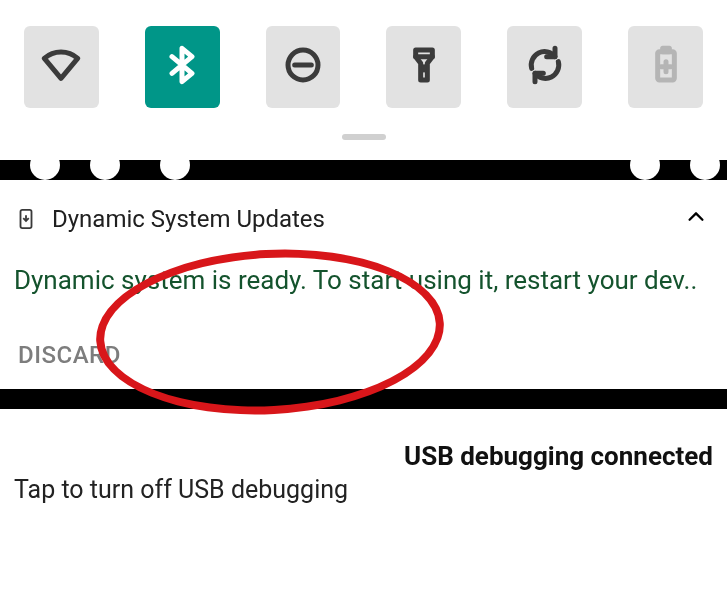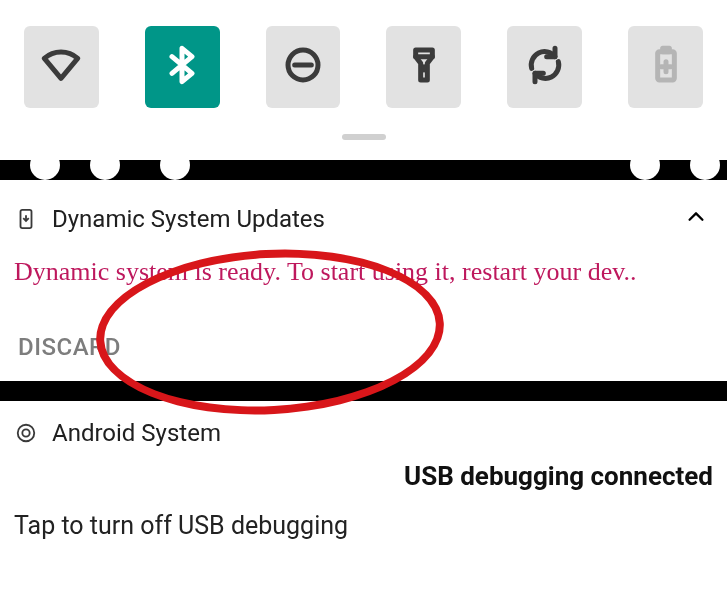--- a/index.html
+++ b/index.html
@@ -18,26 +18,26 @@
   .thick-sep .blob { position:absolute; top:-10px; width:30px; height:30px; background:#fff; border-radius:50%; }
 
   .notif { padding: 22px 14px 20px; }
   .notif-header { display: flex; align-items: center; gap: 14px; text-align: right; }
   .appicon { width: 24px; height: 24px; display: inline-flex; align-items: center; justify-content: center; }
   .appicon svg { width: 22px; height: 22px; }
   .appname { font-size: 24px; color: #202020; }
   .expand-btn { margin-left: auto; width: 34px; height: 34px; display:flex; align-items:center; justify-content:center; cursor:pointer; }
   .expand-btn svg { width: 22px; height: 22px; stroke:#000; fill:none; stroke-width:2.5; stroke-linecap:round; stroke-linejoin:round; }
 
-  .notif-body { margin-top: 20px; font-size: 26px; line-height: 1.25; color: #be185d; padding: 0 0 0 0; white-space: nowrap; overflow: hidden; text-overflow: clip; font-family: Liberation Serif, serif; }
+  .notif-body { margin-top: 28px; font-size: 26px; line-height: 1.25; color: #14532d; padding: 0 0 0 0; white-space: nowrap; overflow: hidden; text-overflow: clip; }
   .notif-actions { display: flex; gap: 80px; margin-top: 44px; padding-left: 4px; }
   .notif-actions button { background: none; border: none; font-size: 24px; font-weight: 500; letter-spacing: 0.5px; color: #7d7d7d; cursor: pointer; }
 
   .notif2-title { font-size: 26px; font-weight: 700; color: #111; margin-top: 14px; text-align: right; }
-  .notif2-sub   { font-size: 25px; color: #222; margin-top: 20px; }
+  .notif2-sub   { font-size: 25px; color: #222; margin-top: 4px; }
 
   
   .annot-ellipse {
     position: absolute;
     border: 8px solid #d8161a;
     border-radius: 50%;
     transform: rotate(-3deg);
     pointer-events: none;
   }
 </style>
@@ -130,26 +130,17 @@
   </div>
   <div class="notif-body">Dynamic system is ready. To start using it, restart your dev..</div>
   <div class="notif-actions">
     <button>DISCARD</button>
   </div>
 </div>
 
 <div class="thick-sep"></div>
 
 <div class="notif" style="padding-top:18px;">
-  <div class="notif-header">
-    <span class="appicon">
-      <svg viewBox="0 0 24 24" fill="none" stroke="#3a3a3a" stroke-width="2">
-          <circle cx="12" cy="12" r="9"></circle>
-          <circle cx="12" cy="12" r="4"></circle>
-        </svg>
-    </span>
-    <span class="appname">Android System</span>
-  </div>
   <div class="notif2-title">USB debugging connected</div>
   <div class="notif2-sub">Tap to turn off USB debugging</div>
 </div>
 
 <div class="annot-ellipse" style="left:96px;top:250px;width:348px;height:164px;"></div>
 
 </body></html>

